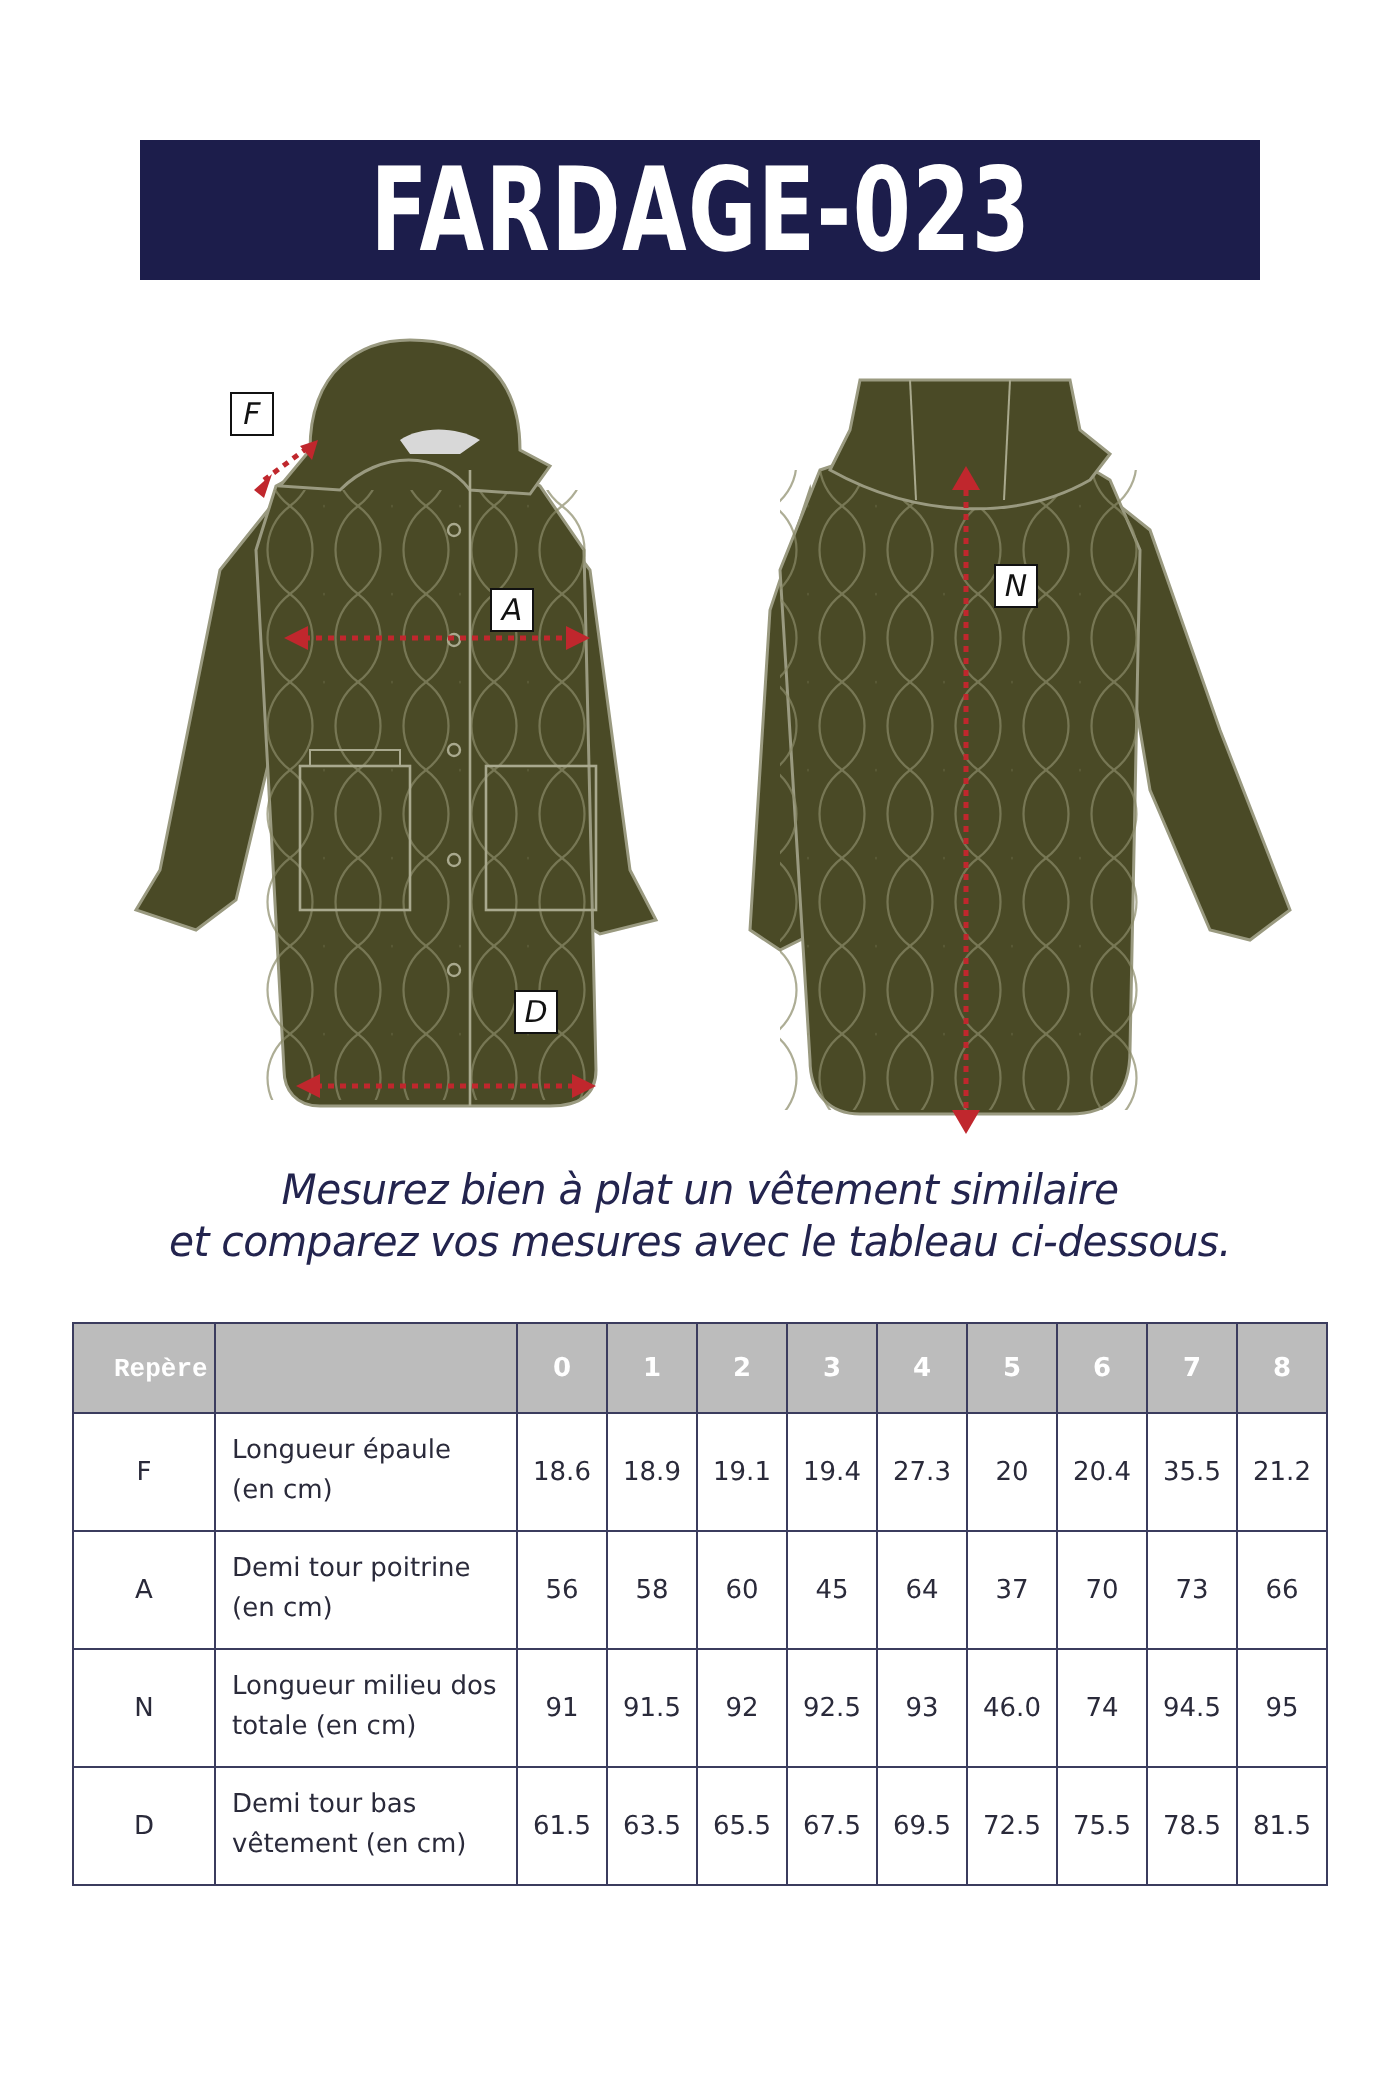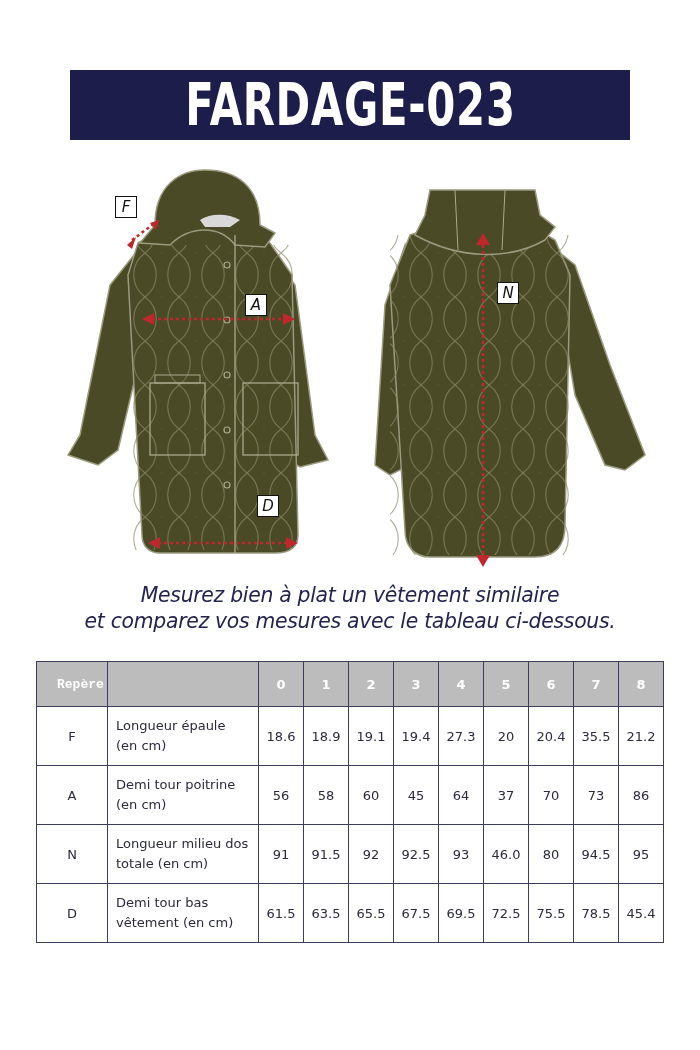--- a/index.html
+++ b/index.html
@@ -183,42 +183,42 @@
       <td>A</td>
       <td class="desc">Demi tour poitrine (en cm)</td>
       <td>56</td>
       <td>58</td>
       <td>60</td>
       <td>45</td>
       <td>64</td>
       <td>37</td>
       <td>70</td>
       <td>73</td>
-      <td>86</td>
+      <td>66</td>
     </tr>
     <tr>
       <td>N</td>
       <td class="desc">Longueur milieu dos totale (en cm)</td>
       <td>91</td>
       <td>91.5</td>
       <td>92</td>
       <td>92.5</td>
       <td>93</td>
       <td>46.0</td>
-      <td>80</td>
+      <td>74</td>
       <td>94.5</td>
       <td>95</td>
     </tr>
     <tr>
       <td>D</td>
       <td class="desc">Demi tour bas vêtement (en cm)</td>
       <td>61.5</td>
       <td>63.5</td>
       <td>65.5</td>
       <td>67.5</td>
       <td>69.5</td>
       <td>72.5</td>
       <td>75.5</td>
       <td>78.5</td>
-      <td>45.4</td>
+      <td>81.5</td>
     </tr>
   </tbody>
 </table>
 
 </body></html>

